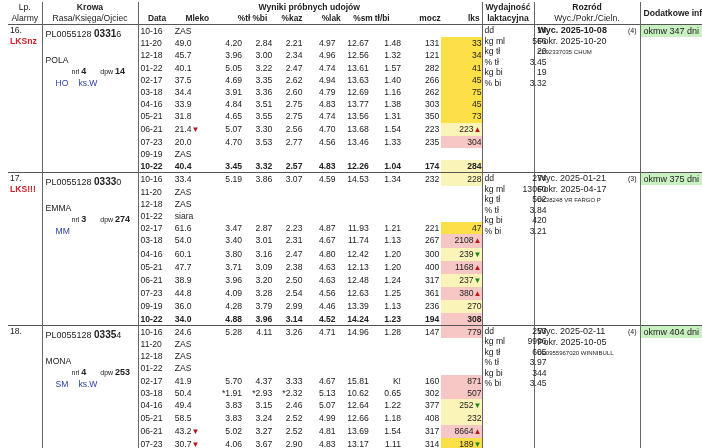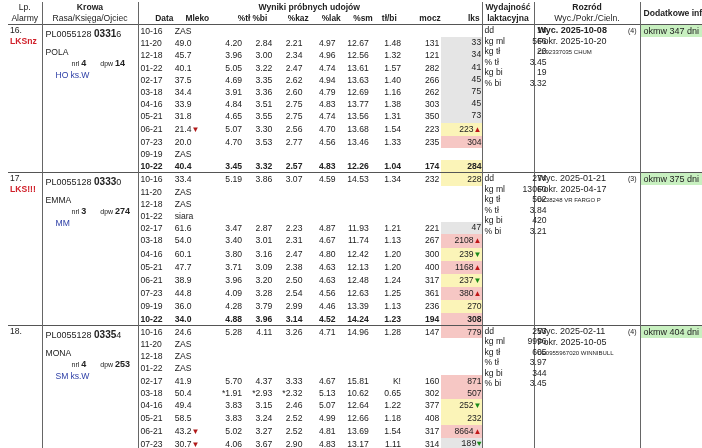--- a/index.html
+++ b/index.html
@@ -11,33 +11,33 @@
   .hdr th { font-weight: normal; line-height: 11px; }
   .hdr .b { font-weight: bold; }
   .hdr { border-bottom: 1.5px solid #555; }
   .vline { border-left: 1.5px solid #666; }
   .cow { border-bottom: 1.5px solid #555; }
   .lp { padding-left: 2px !important; line-height: 11px; }
   .lp .alarm { color: #d0202a; font-weight: bold; }
   .krowa { padding-left: 3px !important; }
   .krowa .id { margin-top: 3px; font-size: 9px; }
   .krowa .id b { font-size: 10px; margin-top: 27px; }
-  .krowa .name { margin-top: 8px; }
+  .krowa .name { margin-top: 16px; }
   .krowa .nrl { font-size: 7px; margin-top: 1px; padding-left: 26px; }
   .krowa .nrl b { font-size: 9px; }
   .krowa .nrl .dpw { margin-left: 14px; }
   .krowa .rasa { color: #2c3ea6; padding-left: 10px; margin-top: 2px; }
-  .krowa .rasa span { margin-right: 2px; }
+  .krowa .rasa span { margin-right: 10px; }
   table.tests { border-collapse: collapse; width: 100%; table-layout: fixed; }
   table.tests td { height: 12.2px; line-height: 12.2px; white-space: nowrap; }
   table.tests td.num { text-align: right; padding-right: 2px; }
   table.tests td.dt { padding-left: 2px; }
   table.tests tr.bold td { font-weight: bold; }
   td.lks { text-align: right; padding-right: 2px; }
-  .g { background: #e5e5e5; font-family: Liberation Mono, monospace; }
+  .g { background: #fde047; }
   .y { background: #fbf4b8; }
   .r { background: #f6c7c4; }
   .arr-up { color: #c01818; font-size: 8px; }
   .arr-dn { color: #1a8a1a; font-size: 8px; }
   .arr-dn-red { color: #b01818; font-size: 8px; }
   .wyd { padding-left: 2px !important; line-height: 10.5px; }
   .wyd .row { display: flex; justify-content: space-between; width: 62px; }
   .roz { padding-left: 3px !important; line-height: 11px; position: relative; }
   .roz .wyc { font-size: 9px; }
   .roz .wyc.b { font-weight: bold; }
@@ -66,28 +66,28 @@
             <div>Lp.</div>
             <div>Alarmy</div>
           </th>
         <th class="vline">
             <div class="b">Krowa</div>
             <div>Rasa/Księga/Ojciec</div>
           </th>
         <th class="vline" colspan="3" style="text-align:left">
           <div class="b" style="padding-left:120px;white-space:nowrap">Wyniki próbnych udojów</div>
           <div id="colhdr" style="display:flex;font-weight:bold;white-space:nowrap;font-size:8.4px">
-              <span style="width: 36px; display: inline-block; text-align: right; padding-left: 2px;">Data</span>
+              <span style="width: 36px; display: inline-block; text-align: center; padding-left: 2px;">Data</span>
               <span style="width: 38px; display: inline-block; text-align: left; margin-left: 12px;">Mleko</span>
               <span style="width: 31px; display: inline-block; text-align: right; padding-right: 2px;">%tł</span>
               <span style="width: 30px; display: inline-block; text-align: left; padding-right: 2px;">%bi</span>
-              <span style="width: 30px; display: inline-block; text-align: right; padding-right: 2px;">%kaz</span>
+              <span style="width: 30px; display: inline-block; padding-right: 2px;">%kaz</span>
               <span style="width: 33px; display: inline-block; text-align: right; padding-right: 2px;">%lak</span>
               <span style="width: 33px; display: inline-block; text-align: right; padding-right: 2px;">%sm</span>
-              <span style="width: 32px; display: inline-block; text-align: center; padding-right: 2px;">tł/bi</span>
+              <span style="width: 32px; display: inline-block; text-align: left; padding-right: 2px;">tł/bi</span>
               <span style="width: 38px; display: inline-block; text-align: right; padding-right: 2px;">mocz</span>
               <span style="width: 40px; display: inline-block; text-align: right; padding-right: 2px;">lks</span>
             </div>
         </th>
         <th class="vline">
             <div class="b">Wydajność</div>
             <div class="b">laktacyjna</div>
           </th>
         <th class="vline" colspan="1" style="width:106px">
             <div class="b">Rozród</div>

